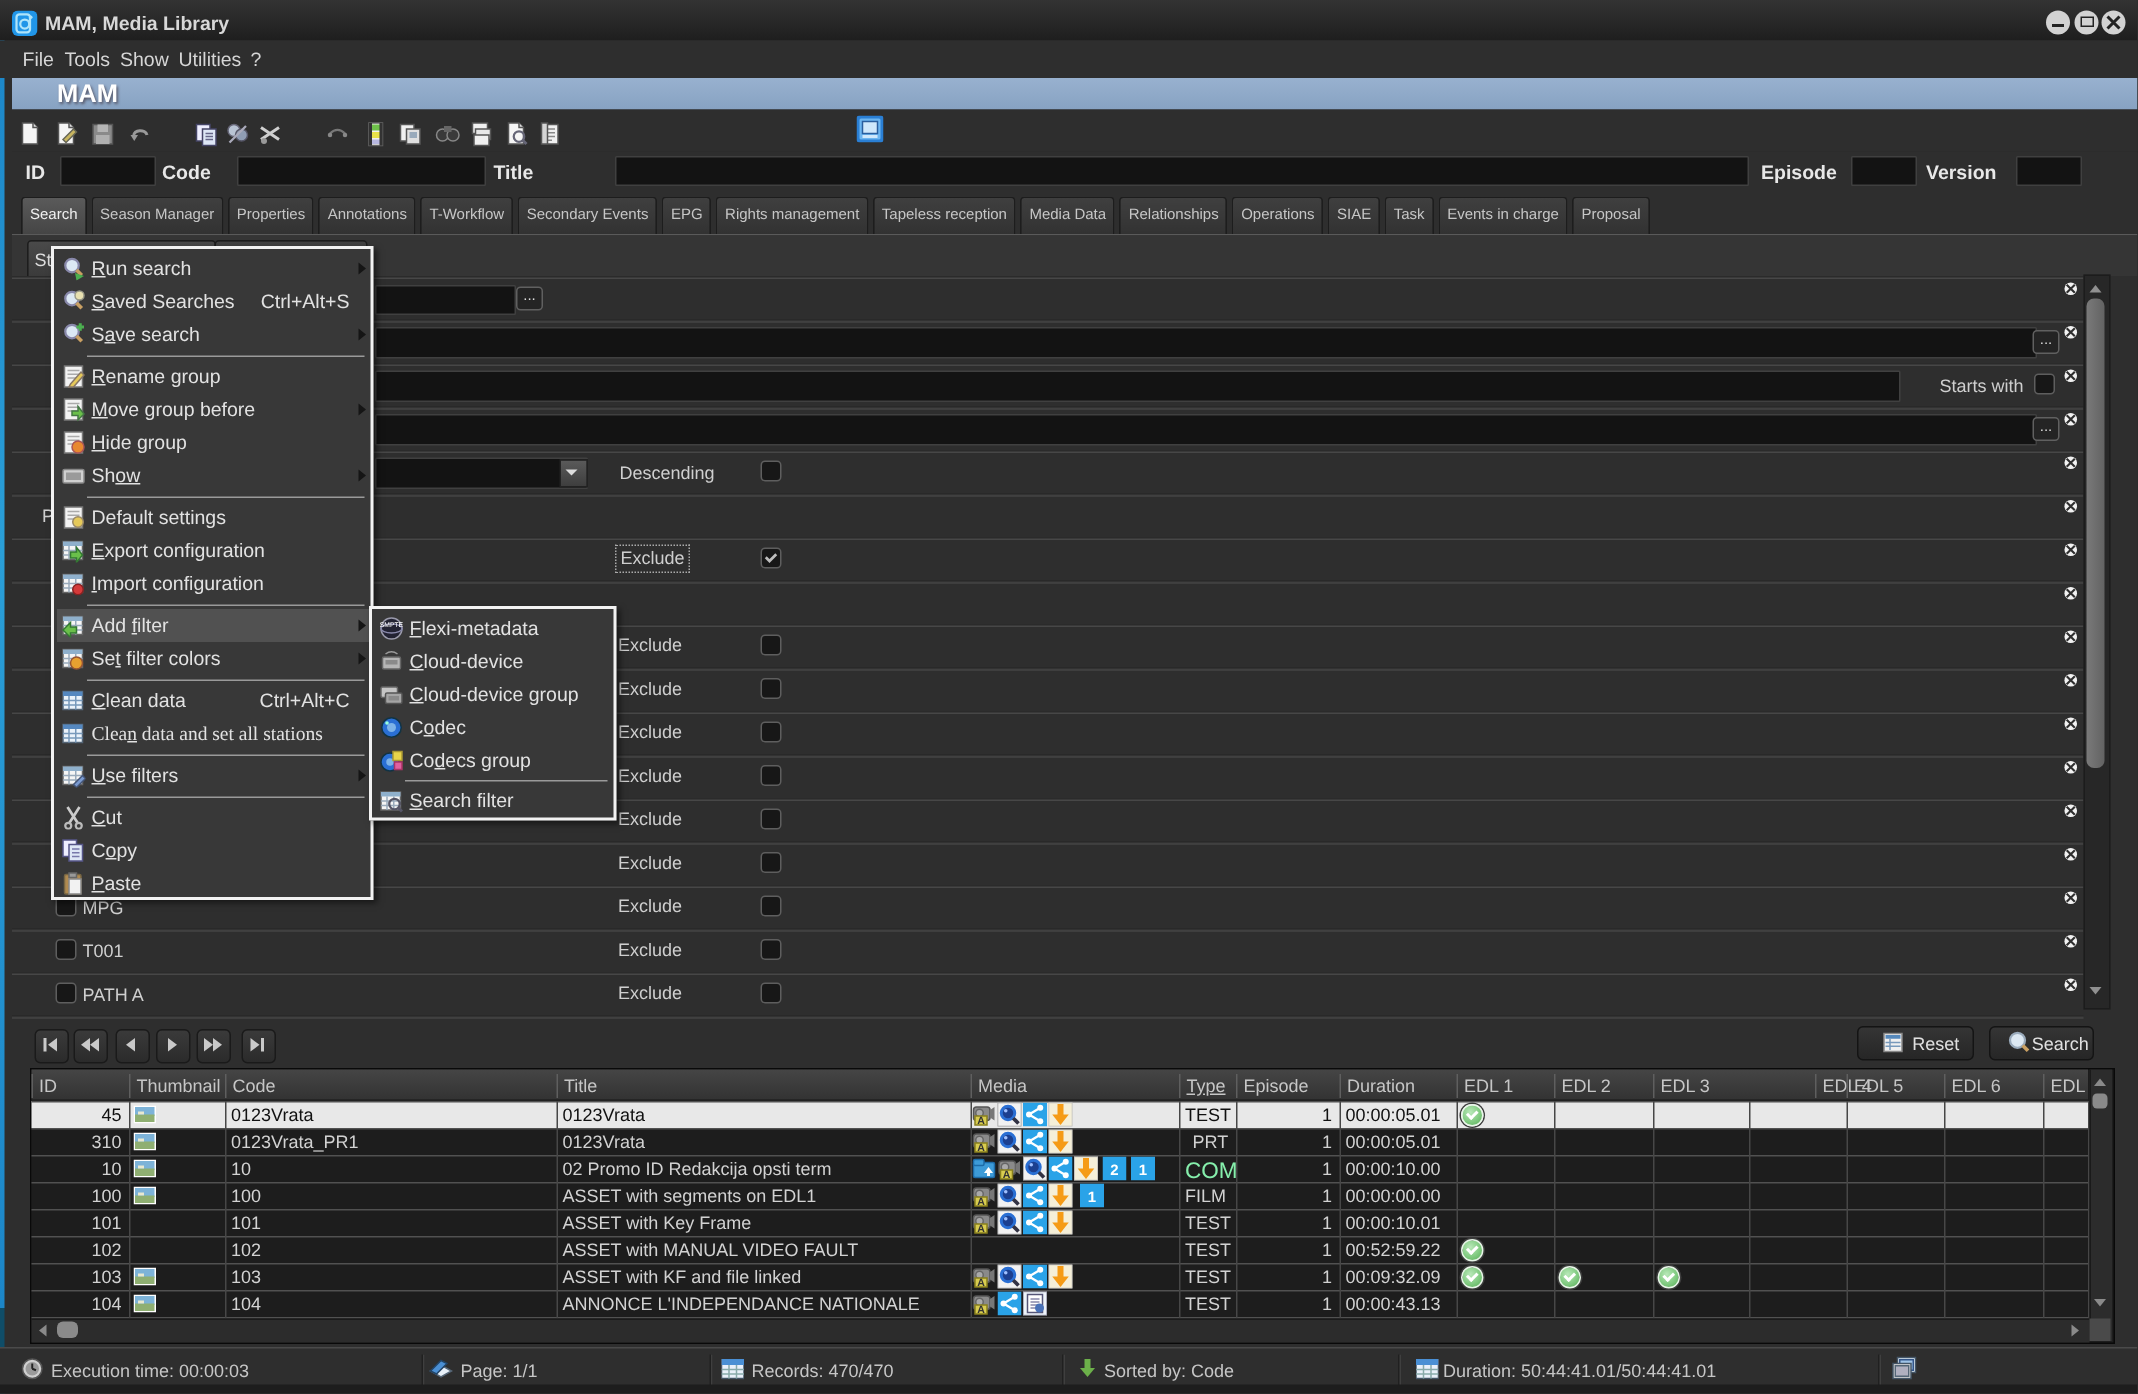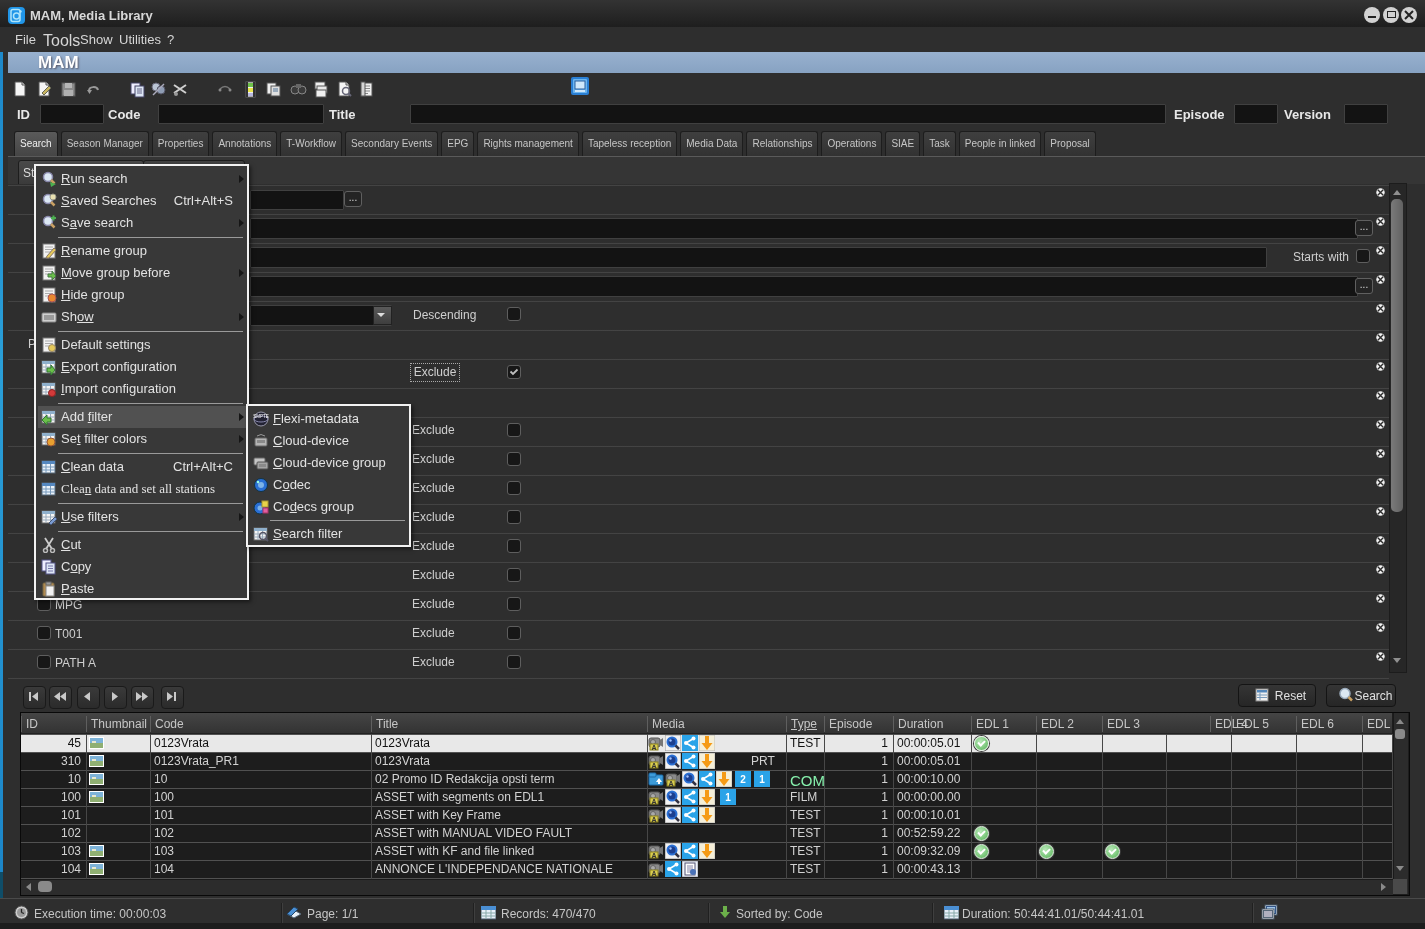--- a/index.html
+++ b/index.html
@@ -46,21 +46,21 @@
 <div class="abs" style="left:1368px;top:16px;width:8px;height:2px;background:#222;"></div>
 <div class="abs" style="left:1383px;top:7px;width:16px;height:16px;border-radius:50%;background:#d2d2d2;"></div>
 <div class="abs" style="left:1386.5px;top:11px;width:7px;height:5px;border:1.5px solid #222;"></div>
 <div class="abs" style="left:1401px;top:7px;width:16px;height:16px;border-radius:50%;background:#d2d2d2;"></div>
 <svg class="abs" style="left:1404px;top:10px;" width="10" height="10">
     <path d="M1 1 L9 9 M9 1 L1 9" stroke="#222" stroke-width="2"></path>
   </svg>
 
 <div class="abs" style="left:0;top:27px;width:1425px;height:25px;background:#2e2e2e;"></div>
 <div class="abs" style="left:15px;top:32px;color:#d6d6d6;font-size:13px;">File</div>
-<div class="abs" style="left:43px;top:32px;color:#d6d6d6;font-size:16px;">Tools</div>
+<div class="abs" style="left:43px;top:32px;color:#d6d6d6;font-size:13px;">Tools</div>
 <div class="abs" style="left:80px;top:32px;color:#d6d6d6;font-size:13px;">Show</div>
 <div class="abs" style="left:119px;top:32px;color:#d6d6d6;font-size:13px;">Utilities</div>
 <div class="abs" style="left:167px;top:32px;color:#d6d6d6;font-size:13px;">?</div>
 
 <div class="abs" style="left:8px;top:52px;width:1417px;height:21px;background:linear-gradient(#98b1cf,#87a2c2);"></div>
 <div class="abs" style="left:38px;top:53px;color:#fff;font-size:17px;font-weight:bold;text-shadow:1px 1px 2px #556;">MAM</div>
 
 <div class="abs" style="left:8px;top:73px;width:1417px;height:28px;background:#2e2e2e;border-bottom:1px solid #262626;" id="toolbar">
     <svg style="position:absolute;left:4px;top:8px" width="17" height="17">
       <path d="M3 1 H10 L13 4 V15 H3 Z" fill="#f5f5f5" stroke="#555"></path>
@@ -162,21 +162,21 @@
 <div class="tab">T-Workflow</div>
 <div class="tab">Secondary Events</div>
 <div class="tab">EPG</div>
 <div class="tab">Rights management</div>
 <div class="tab">Tapeless reception</div>
 <div class="tab">Media Data</div>
 <div class="tab">Relationships</div>
 <div class="tab">Operations</div>
 <div class="tab">SIAE</div>
 <div class="tab">Task</div>
-<div class="tab">People in linked</div>
+<div class="tab">Events in charge</div>
 <div class="tab">Proposal</div>
 </div>
 </div>
 <div class="abs" style="left:8px;top:156px;width:1417px;height:1px;background:#5a5a5a;"></div>
 
 <div class="abs" style="left:8px;top:157px;width:1417px;height:523px;background:#2e2e2e;" id="form">
     <div style="position:absolute;left:0;top:0;width:1417px;height:27px;background:#353535;"></div>
 
 <div style="position:absolute;left:10px;top:3px;width:120px;height:24px;background:linear-gradient(#4a4a4a,#3a3a3a);border:1px solid #1d1d1d;border-radius:3px 3px 0 0;color:#ddd;font-size:12px;line-height:24px;padding-left:4px;">Standard</div>
     <div style="position:absolute;left:135px;top:3px;width:100px;height:24px;background:linear-gradient(#424242,#383838);border:1px solid #1d1d1d;border-radius:3px 3px 0 0;"></div>
@@ -492,21 +492,21 @@
       <circle cx="11.5" cy="3.5" r="2" fill="#fff"></circle>
       <circle cx="4" cy="8" r="2" fill="#fff"></circle>
       <circle cx="11.5" cy="12.5" r="2" fill="#fff"></circle>
       <path d="M4 8 L11.5 3.5 M4 8 L11.5 12.5" stroke="#fff" stroke-width="1.5"></path>
     </svg>
     <svg width="16" height="16" style="position:absolute;left:678px;top:40px">
       <rect x="0" y="0" width="16" height="16" fill="#f5efd8" stroke="#bbb"></rect>
       <rect x="6" y="1" width="4" height="8" fill="#f59b16"></rect>
       <polygon points="2.5,8 13.5,8 8,15" fill="#f59b16"></polygon>
     </svg>
-    <div style="position:absolute;left:730px;top:41px;color:#d2d2d2;font-size:12px;">PRT</div>
+    <div style="position:absolute;left:774px;top:41px;color:#d2d2d2;font-size:12px;">PRT</div>
     <div style="position:absolute;left:803px;top:41px;width:64px;text-align:right;color:#d2d2d2;font-size:12px;">1</div>
     <div style="position:absolute;left:876px;top:41px;color:#d2d2d2;font-size:12px;">00:00:05.01</div>
     <div style="position:absolute;left:0;top:59px;width:60px;text-align:right;color:#d2d2d2;font-size:12px;">10</div>
     <svg width="15" height="12" style="position:absolute;left:68px;top:60px">
       <rect x="0" y="0" width="15" height="12" fill="#fff"></rect>
       <rect x="1" y="1" width="13" height="6" fill="#7db3d8"></rect>
       <rect x="1" y="6" width="13" height="5" fill="#8faf72"></rect>
       <rect x="3" y="4" width="4" height="2" fill="#e8e8d0"></rect>
     </svg>
     <div style="position:absolute;left:133px;top:59px;color:#d2d2d2;font-size:12px;white-space:nowrap;">10</div>

